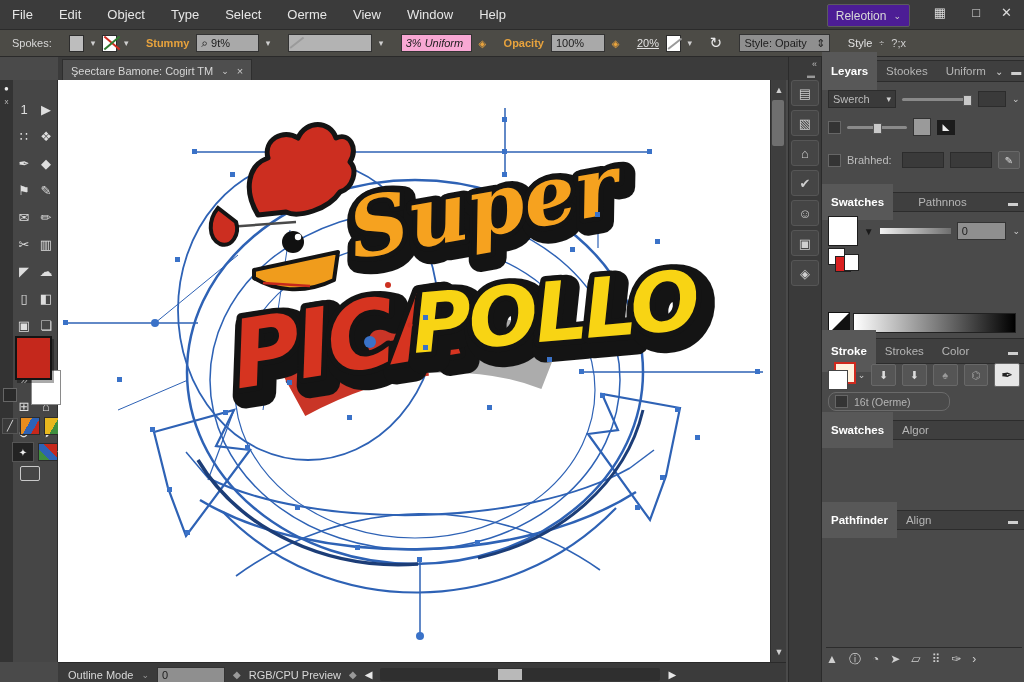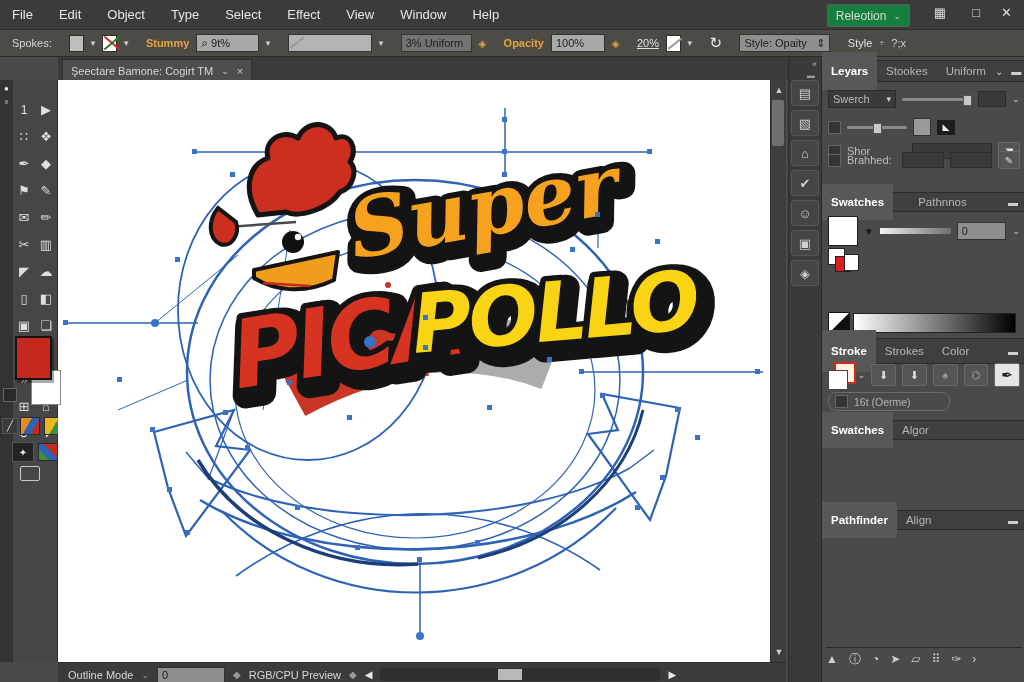--- a/index.html
+++ b/index.html
@@ -4,21 +4,21 @@
 <style>
   html,body{margin:0;padding:0;background:#222;}
   #app{position:relative;width:1024px;height:682px;overflow:hidden;
        font-family:"Liberation Sans","DejaVu Sans",sans-serif;
        background:#4a4a4a;color:#ddd;font-size:12px;-webkit-font-smoothing:antialiased;}
   .abs{position:absolute;}
   
   #menubar{left:0;top:0;width:1024px;height:30px;background:#3b3b3b;border-bottom:1px solid #2b2b2b;
            display:flex;align-items:center;padding-left:12px;box-sizing:border-box;}
   #menubar [data-name^="menu-"]{margin-right:26px;color:#e6e6e6;font-size:13px;cursor:default;}
-  #workspace-btn{position:absolute;right:114px;top:4px;height:21px;padding:0 8px;background:#15803d;
+  #workspace-btn{position:absolute;right:114px;top:4px;height:21px;padding:0 8px;background:#4c1d95;
            border:1px solid #5c5c5c;border-radius:2px;display:flex;align-items:center;gap:7px;color:#d8d8d8;font-size:12px;}
   .winctl{position:absolute;top:5px;color:#dcdcdc;font-size:13px;}
   
   #optionsbar{left:0;top:30px;width:1024px;height:27px;background:#4c4b46;border-bottom:1px solid #2a2a2a;
            display:flex;align-items:center;gap:7px;padding-left:12px;box-sizing:border-box;font-size:11px;}
   .osep{width:4px;}
   .sw16{width:15px;height:15px;border:1px solid #2d2d2d;display:inline-block;}
   .ddarrow{color:#cfcfcf;font-size:9px;}
   .fldlight{background:#a9a9a9;color:#1d1d1d;border:1px solid #333;height:16px;display:flex;align-items:center;
            padding:0 4px;gap:3px;}
@@ -80,21 +80,21 @@
 <body>
 
 <div id="app" data-name="illustrator-app-window">
 
   <div id="menubar" class="abs" data-name="menu-bar">
     <span data-name="menu-file">File</span>
     <span data-name="menu-edit">Edit</span>
     <span data-name="menu-object">Object</span>
     <span data-name="menu-type">Type</span>
     <span data-name="menu-select">Select</span>
-    <span data-name="menu-effect">Effect</span>
+    <span data-name="menu-effect">Oerme</span>
     <span data-name="menu-view">View</span>
     <span data-name="menu-window">Window</span>
     <span data-name="menu-help">Help</span>
     <div id="workspace-btn" data-name="workspace-switcher">
       <span data-name="workspace-label">Releotion</span>
       <span class="ddarrow" data-name="chevron-down-icon">⌄</span>
     </div>
     <span class="winctl" style="right:78px;" data-name="restore-windows-icon">▦</span>
     <span class="winctl" style="right:44px;" data-name="maximize-icon">□</span>
     <span class="winctl" style="right:12px;" data-name="close-icon">✕</span>
@@ -111,21 +111,21 @@
     <span class="orange" data-name="stroke-link-label">Stummy</span>
     <span class="fldlight" style="width:62px;" data-name="zoom-field">
       <span data-name="magnifier-icon" style="font-size:12px;">⌕</span>
       <span data-name="zoom-value">9t%</span>
     </span>
     <span class="ddarrow" data-name="chevron-down-icon">▾</span>
     <span class="osep"></span>
     <span class="fldlight linesw" style="width:88px;background:#b3b3b3;" data-name="stroke-width-dropdown"></span>
     <span class="ddarrow" data-name="chevron-down-icon">▾</span>
     <span class="osep"></span>
-    <span class="fldlight" style="width:72px;background:#737373;" data-name="uniform-width-field">
+    <span class="fldlight" style="width:72px;background:#f9a8d4;font-style:italic;" data-name="uniform-width-field">
       <span data-name="uniform-value">3% Uniform</span>
     </span>
     <span class="pin" data-name="stepper-pin-icon">◈</span>
     <span class="osep"></span>
     <span class="orange" data-name="opacity-label">Opacity</span>
     <span class="fldlight" style="width:52px;" data-name="opacity-field">
       <span data-name="opacity-value">100%</span>
     </span>
     <span class="pin" data-name="stepper-pin-icon">◈</span>
     <span class="osep"></span>
@@ -344,26 +344,20 @@
     <span class="ddarrow" data-name="stepper-icon">⌄</span>
   </div>
   <div class="prow" style="top:118px;" data-name="layers-row-2">
     <span class="cb" data-name="checkbox"></span>
     <span class="fld sliderline" style="width:60px;height:3px;border:none;" data-name="mini-slider">
         <i style="left:26px;"></i>
       </span>
     <span style="width:16px;height:16px;background:#9a9a9a;border:1px solid #333;display:inline-block;" data-name="gray-swatch"></span>
     <span style="width:18px;height:15px;background:#1c1c1c;color:#eee;font-size:9px;text-align:center;line-height:15px;" data-name="chart-icon">◣</span>
   </div>
-  <div class="prow" style="top:142px;" data-name="layers-row-3">
-    <span class="cb" data-name="checkbox"></span>
-    <span data-name="shor-label">Shor</span>
-    <span class="fld" style="width:78px;margin-left:auto;" data-name="shor-field"></span>
-    <span class="btn" style="width:20px;height:16px;font-size:10px;" data-name="picker-button">◥</span>
-  </div>
   <div class="prow" style="top:151px;" data-name="layers-row-4">
     <span class="cb" data-name="checkbox"></span>
     <span data-name="brahhed-label">Brahhed:</span>
     <span class="fld" style="width:40px;margin-left:auto;" data-name="field-a"></span>
     <span class="fld" style="width:40px;" data-name="field-b"></span>
     <span class="btn" style="width:20px;height:16px;font-size:10px;" data-name="eyedropper-button">✎</span>
   </div>
 
   <div class="ptabs" style="top:192px;height:20px;" data-name="swatches-panel-tabs">
     <span class="ptab ptab-active" data-name="tab-swatches-2">Swatches</span>

